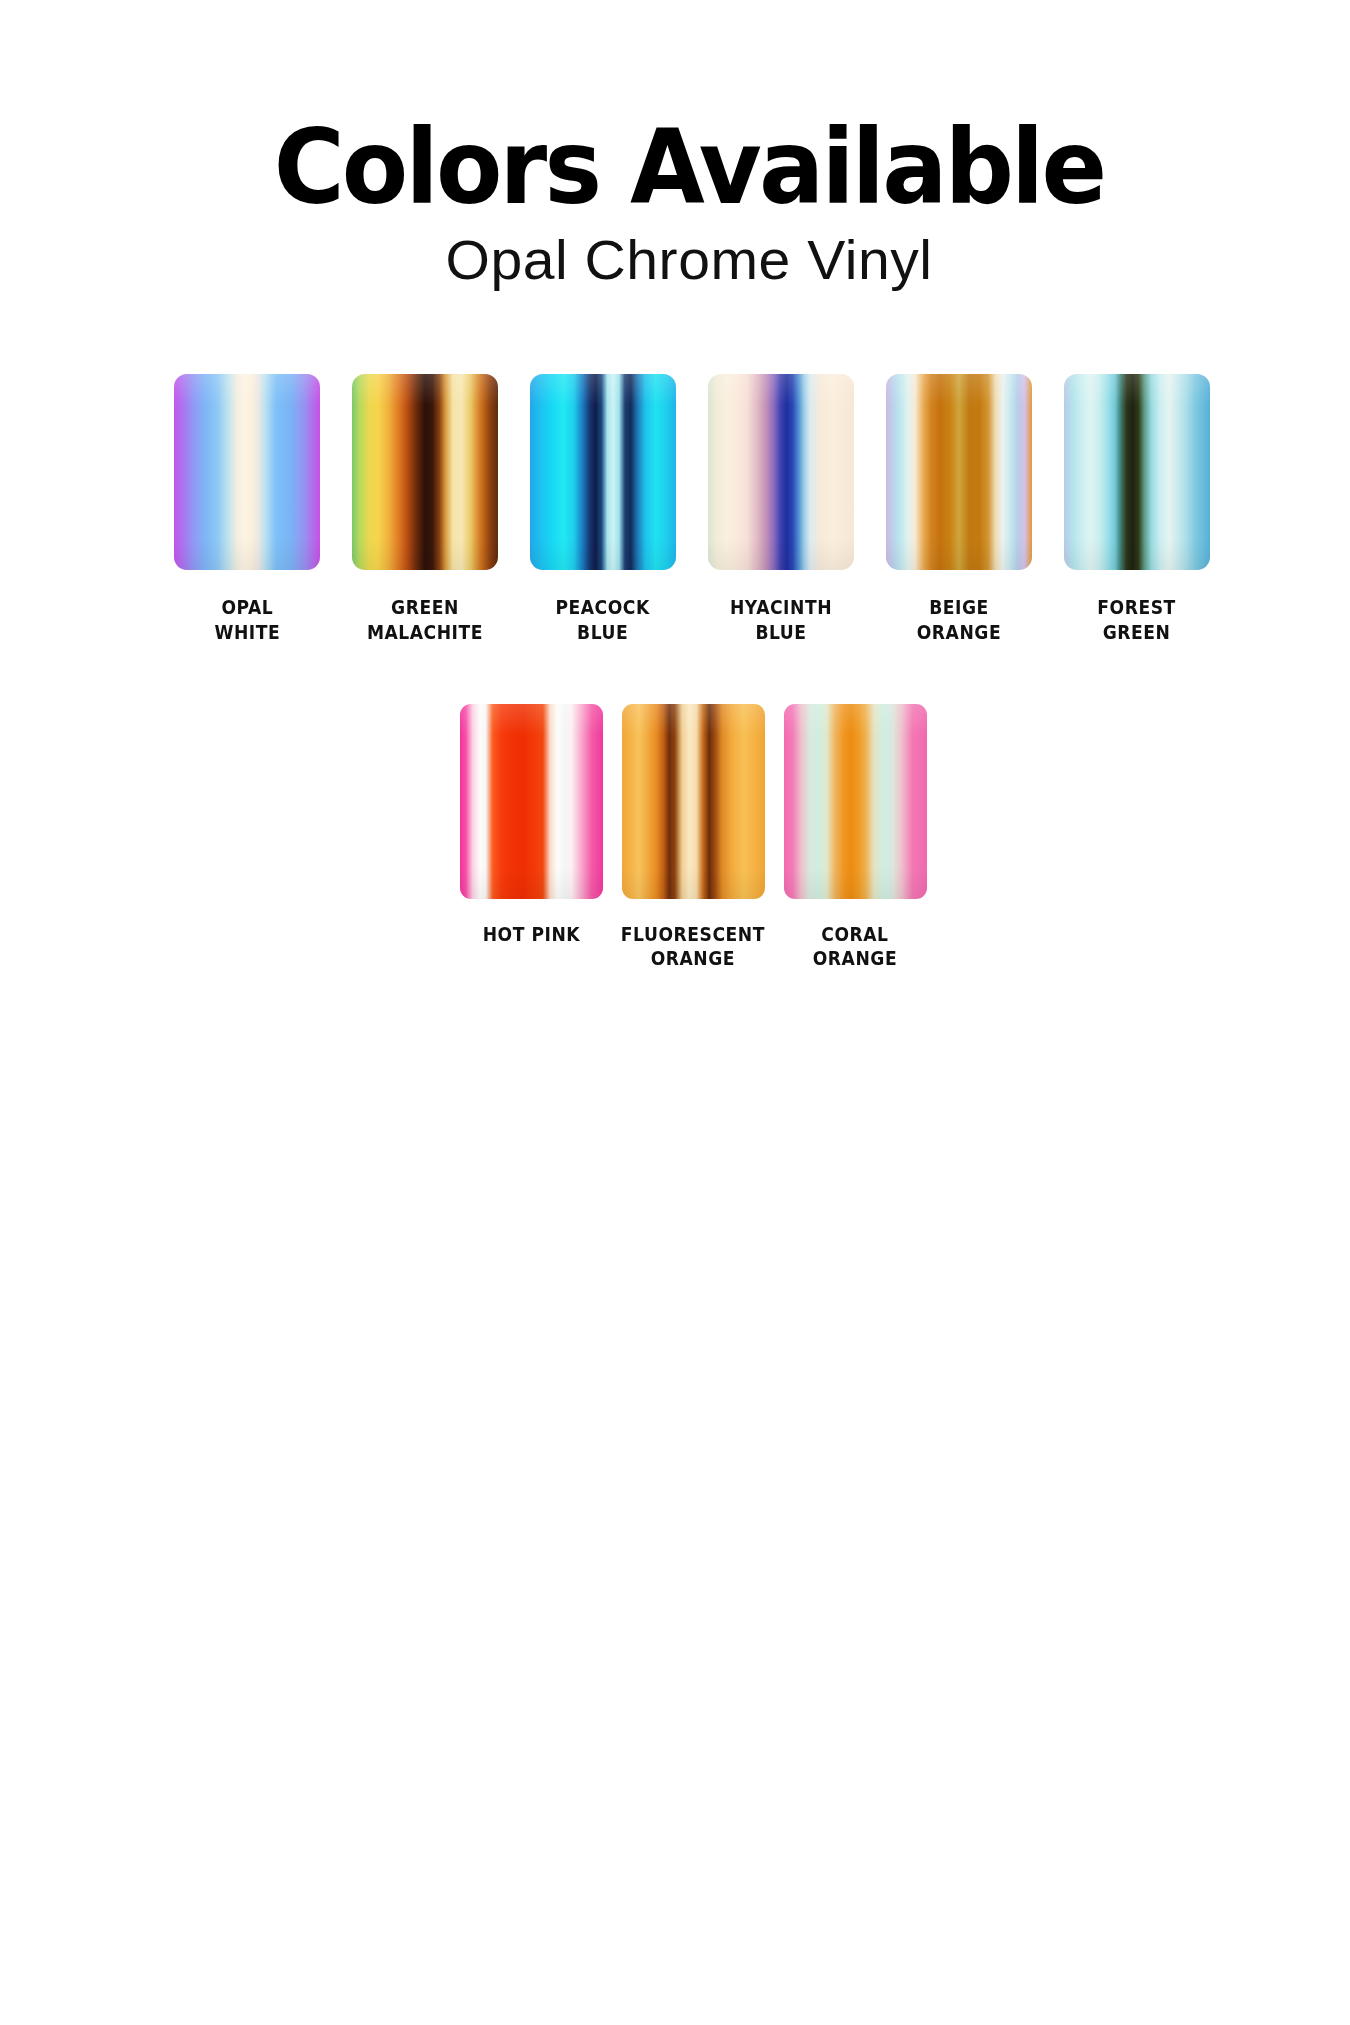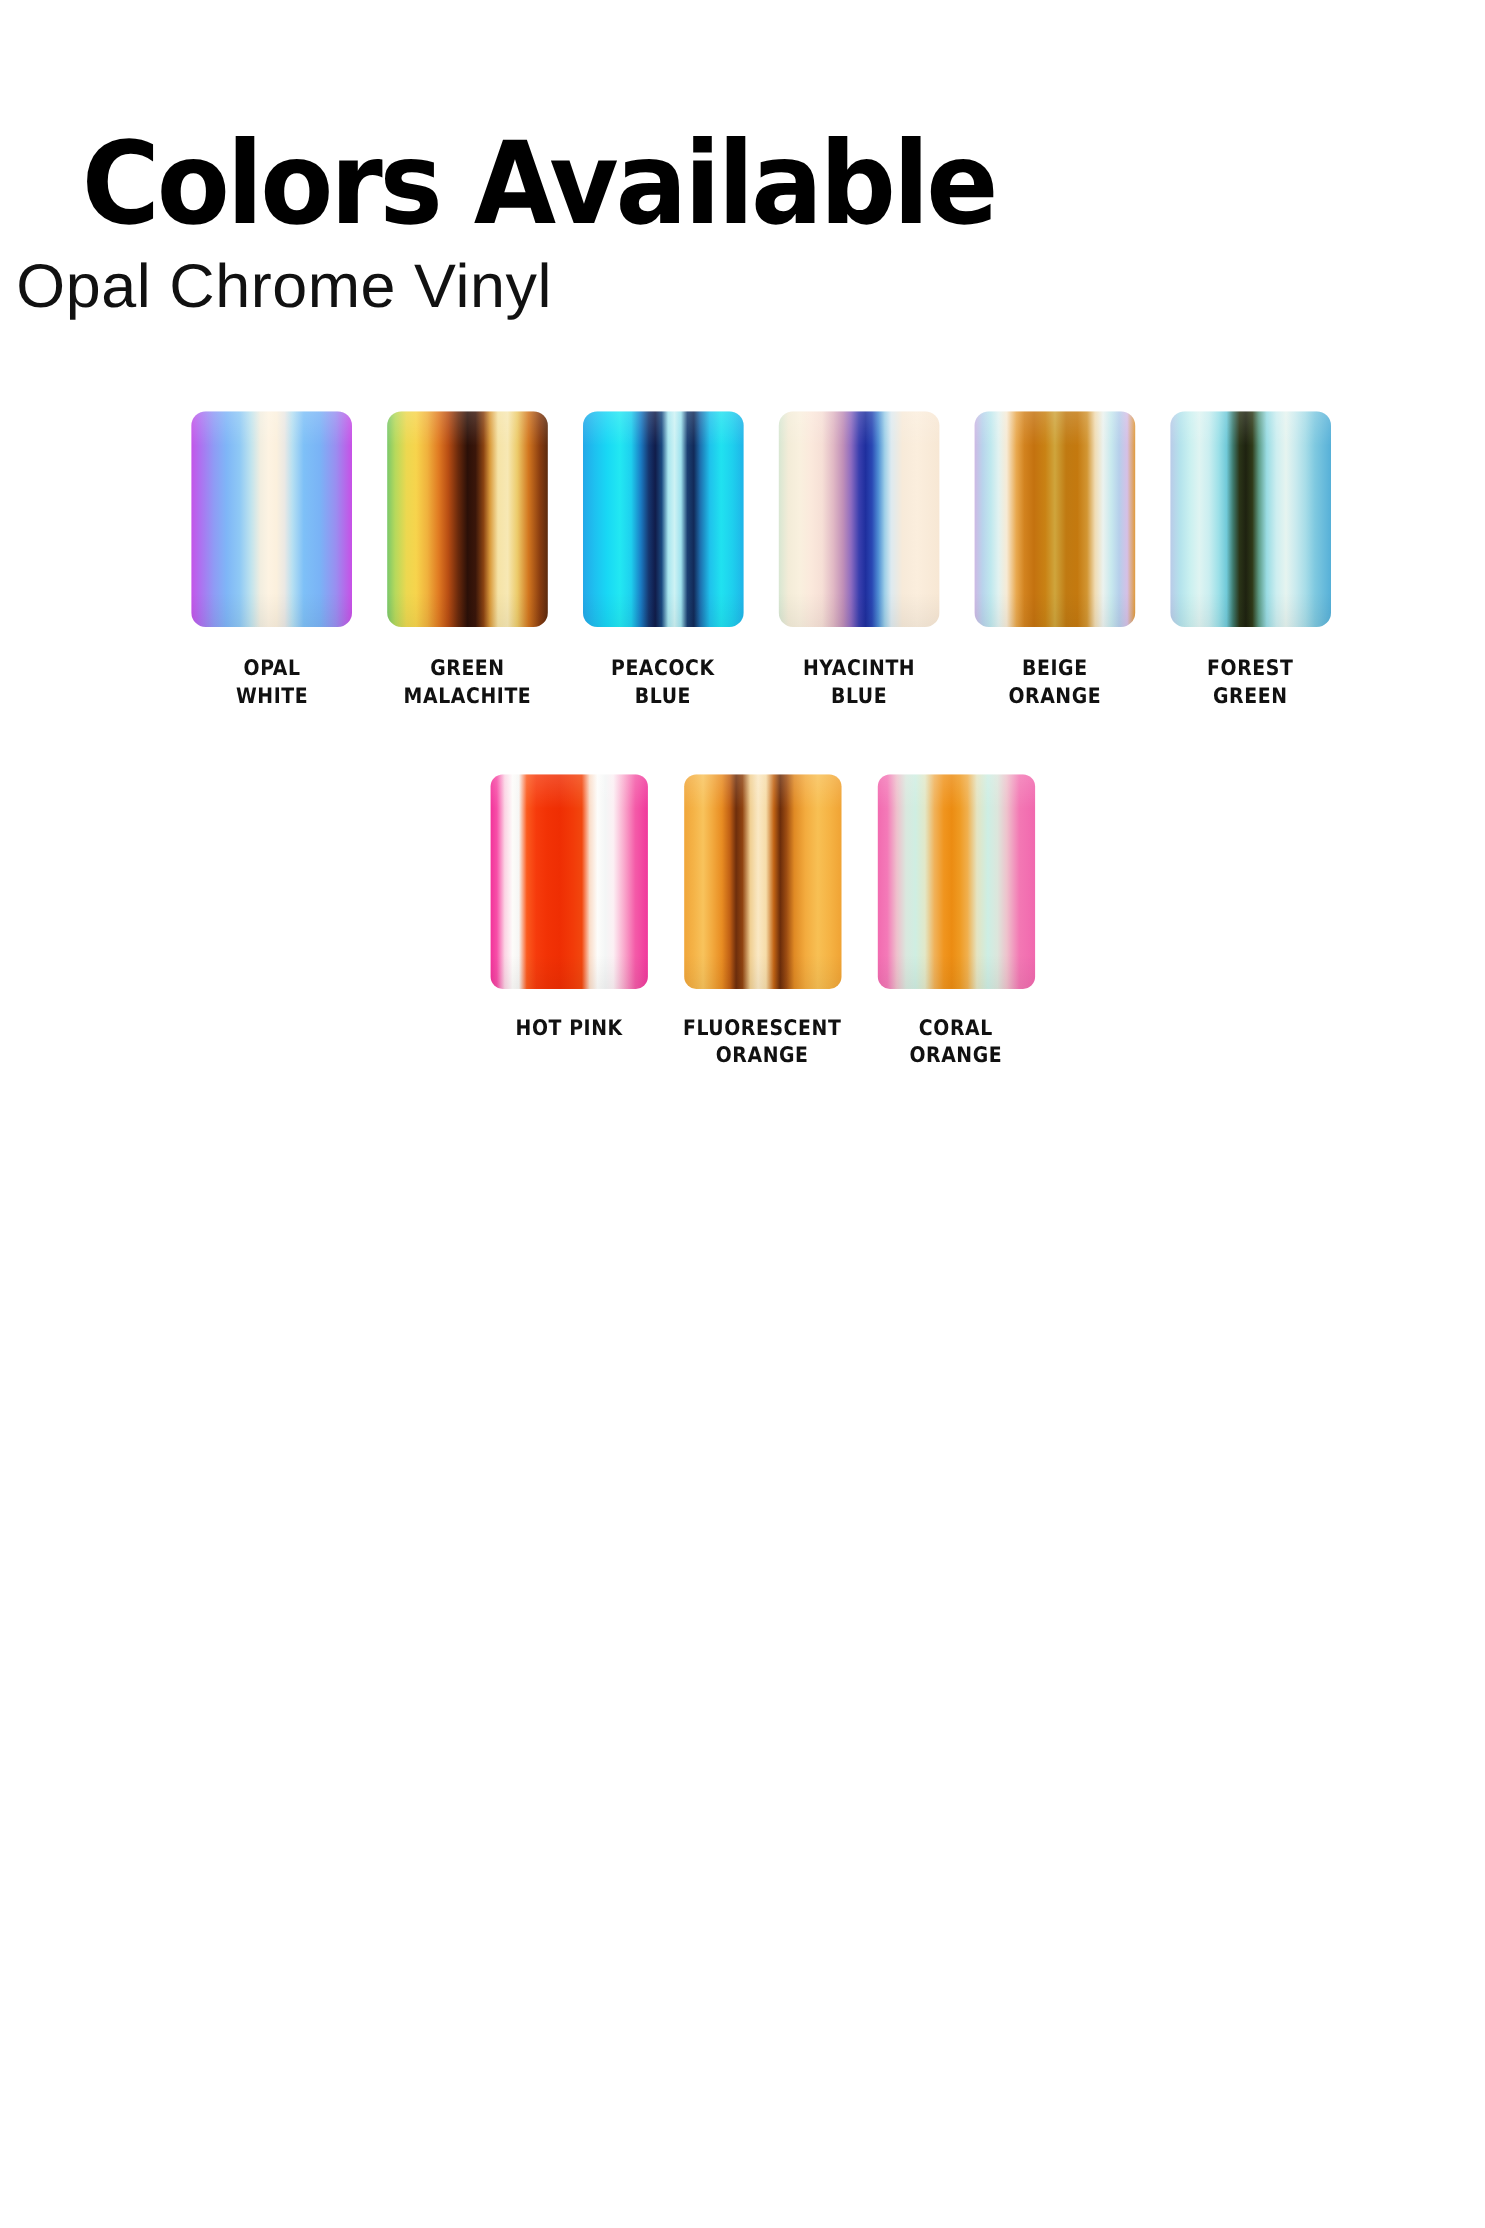--- a/index.html
+++ b/index.html
@@ -18,21 +18,21 @@
 
   .page {
     width: 1350px;
     height: 2025px;
     background: #ffffff;
     position: relative;
   }
 
   
   .header {
-    text-align: left;
+    text-align: center;
     padding-top: 118px;
     padding-left: 28px;
   }
   .title {
     font-family: "DejaVu Sans", sans-serif;
     font-weight: 700;
     font-size: 104px;
     line-height: 0.95;
     letter-spacing: -3px;
     color: #000000;
@@ -54,21 +54,21 @@
   .rows {
     margin-top: 84px;
     margin-left: 28px;
   }
   .row {
     display: flex;
     justify-content: center;
     align-items: flex-start;
   }
   .row-1 { gap: 18px; padding-left: 6px; }
-  .row-2 { gap: 26px; margin-top: 58px; padding-left: 8px; }
+  .row-2 { gap: 12px; margin-top: 58px; padding-left: 8px; }
 
   .swatch-cell {
     width: 160px;
     display: flex;
     flex-direction: column;
     align-items: center;
   }
   .row-2 .swatch-cell { width: 150px; }
 
   .chip {

